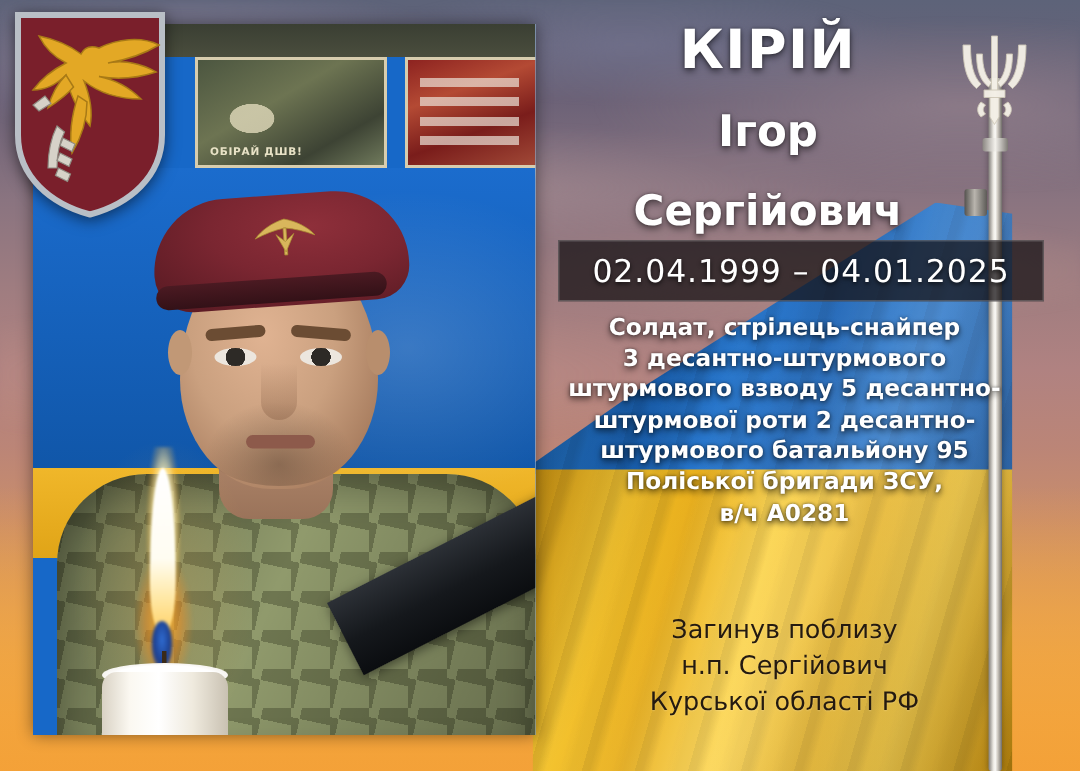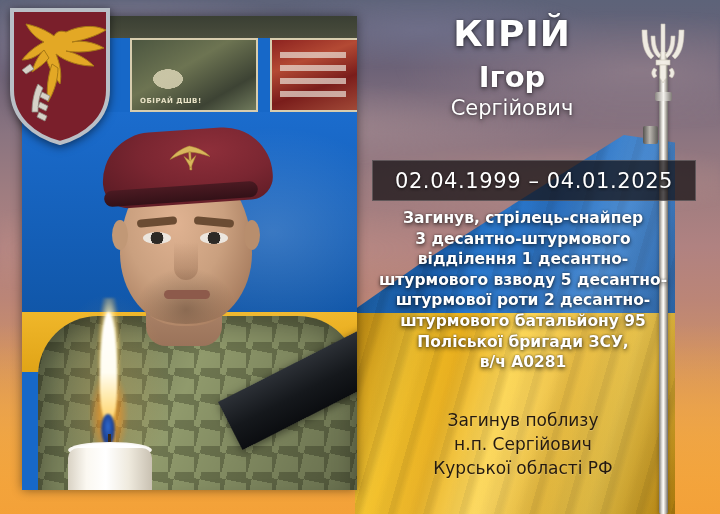--- a/index.html
+++ b/index.html
@@ -246,22 +246,22 @@
     filter:drop-shadow(0 2px 5px rgba(0,0,0,.55));
   }
 
   
   .name-block{
     position:absolute; left:362px; top:14px; width:300px;
     text-align:center; color:#ffffff;
     text-shadow:0 2px 5px rgba(0,0,0,.55), 0 0 2px rgba(0,0,0,.4);
   }
   .name-surname{ font-size:36px; font-weight:700; letter-spacing:1px; line-height:1.12; }
-  .name-first{ font-size:29px; font-weight:700; line-height:1.2; margin-top:6px; }
-  .name-patr{ font-size:21px; font-weight:400; line-height:1.2; margin-top:1px; }
+  .name-first{ font-size:29px; font-weight:700; line-height:1.2; margin-top:16px; }
+  .name-patr{ font-size:28px; font-weight:700; line-height:1.2; margin-top:19px; }
 
   .date-band{
     position:absolute; left:372px; top:160px; width:324px; height:41px;
     background:rgba(22,18,20,.74);
     border:1px solid rgba(255,255,255,.20);
     display:flex; align-items:center; justify-content:center;
   }
   .date-text{
     color:#ffffff; font-size:21px; font-weight:400; letter-spacing:.6px;
     text-shadow:0 1px 3px rgba(0,0,0,.7);
@@ -391,23 +391,22 @@
     <div class="name-surname">КІРІЙ</div>
     <div class="name-first">Ігор</div>
     <div class="name-patr">Сергійович</div>
   </div>
 
   <div class="date-band">
     <span class="date-text">02.04.1999 – 04.01.2025</span>
   </div>
 
   <div class="desc" id="desc-block">
-      <div>Загинув, стрілець-снайпер</div>
+      <div>Солдат, стрілець-снайпер</div>
       <div>3 десантно-штурмового</div>
-      <div>відділення 1 десантно-</div>
       <div>штурмового взводу 5 десантно-</div>
       <div>штурмової роти 2 десантно-</div>
       <div>штурмового батальйону 95</div>
       <div>Поліської бригади ЗСУ,</div>
       <div>в/ч А0281</div>
     </div>
 
   <div class="place" id="place-block">
       <div>Загинув поблизу</div>
       <div>н.п. Сергійович</div>

